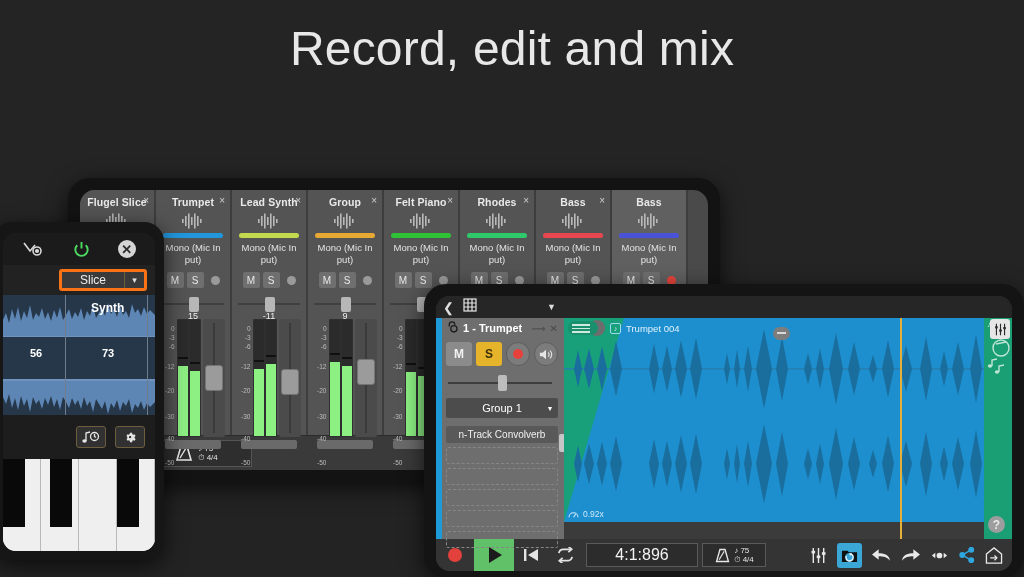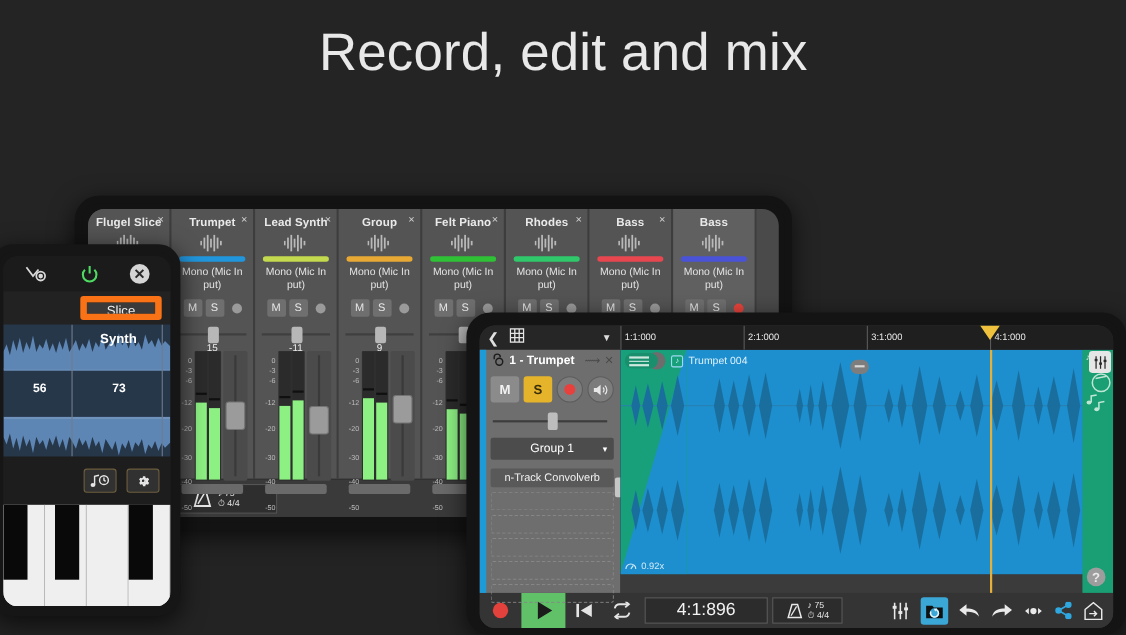--- a/index.html
+++ b/index.html
@@ -100,21 +100,21 @@
   }
   #left-screen { left: 4px; top: 4px; width: 152px; height: 318px; border-radius: 13px; background: #1f1f1f; }
   .lf-topbar { height: 32px; background: #1b1b1b; display: flex; align-items: center;
                justify-content: space-around; padding: 0 6px; }
   .lf-topbar .ic { color: #d8d8d8; display: flex; align-items: center; }
   .lf-pwr { color: #4ddb62; }
   .lf-close { width: 18px; height: 18px; border-radius: 50%; background: #d5d5d5; color: #2a2a2a;
               font-size: 13px; display: flex; align-items: center; justify-content: center; font-weight: 700; }
   .lf-selrow { height: 30px; background: #222; display: flex; justify-content: flex-end; align-items: center;
                padding-right: 8px; }
-  .lf-select { display: flex; height: 22px; border: 6px solid #f97316; border-radius: 3px; overflow: hidden; flex-direction: column; }
+  .lf-select { display: flex; height: 22px; border: 3px solid #f97316; border-radius: 3px; overflow: hidden; }
   .lf-select .val { width: 62px; background: #3a3a3a; color: #efefef; font-size: 12px;
                     display: flex; align-items: center; justify-content: center; }
   .lf-select .arw { width: 20px; background: #3a3a3a; border-left: 1px solid #6d5f3e; color: #e3e3e3;
                     font-size: 9px; display: flex; align-items: center; justify-content: center; }
   .lf-wave { position: relative; height: 120px; background: #26374a; overflow: hidden; }
   .lf-wave .divider { position: absolute; top: 0; bottom: 0; width: 1px; background: #6f7c8c; }
   .lf-flow { position: absolute; top: 6px; left: 88px; font-size: 12px; color: #fff; font-weight: 700; }
   .lf-num { position: absolute; top: 52px; font-size: 11px; color: #fff; font-weight: 700; }
   .lf-btnrow { height: 44px; background: #1d1d1d; display: flex; align-items: center;
                justify-content: flex-end; gap: 9px; padding-right: 10px; }
@@ -781,27 +781,20 @@
         <div class="rt-topleft">
           <span class="rt-back">❮</span>
           <span class="rt-grid">
             <svg width="14" height="14" viewBox="0 0 14 14" fill="none" stroke="#e6e6e6" stroke-width="1.2">
               <rect x="1" y="1" width="12" height="12"></rect>
               <path d="M5 1 L5 13 M9 1 L9 13 M1 5 L13 5 M1 9 L13 9"></path>
             </svg>
           </span>
           <span class="rt-chev">▼</span>
         </div>
-        <div class="rt-ruler" id="daw-ruler">
-            <div class="rt-tick" style="left: 0px;">1:1:000</div>
-            <div class="rt-tick" style="left: 112px;">2:1:000</div>
-            <div class="rt-tick" style="left: 224px;">3:1:000</div>
-            <div class="rt-tick" style="left: 336px;">4:1:000</div>
-            <div class="rt-playhead-tri" style="left: 327px;"></div>
-          </div>
       </div>
 
       <div class="rt-body">
 
         <div class="rt-trackpanel">
           <div class="rt-accent"></div>
           <div class="rt-tpinner">
             <div class="rt-trow">
               <span class="rt-lock">
                 <svg width="13" height="12" viewBox="0 0 14 13" fill="none" stroke="#1c1c1c" stroke-width="1.4">

